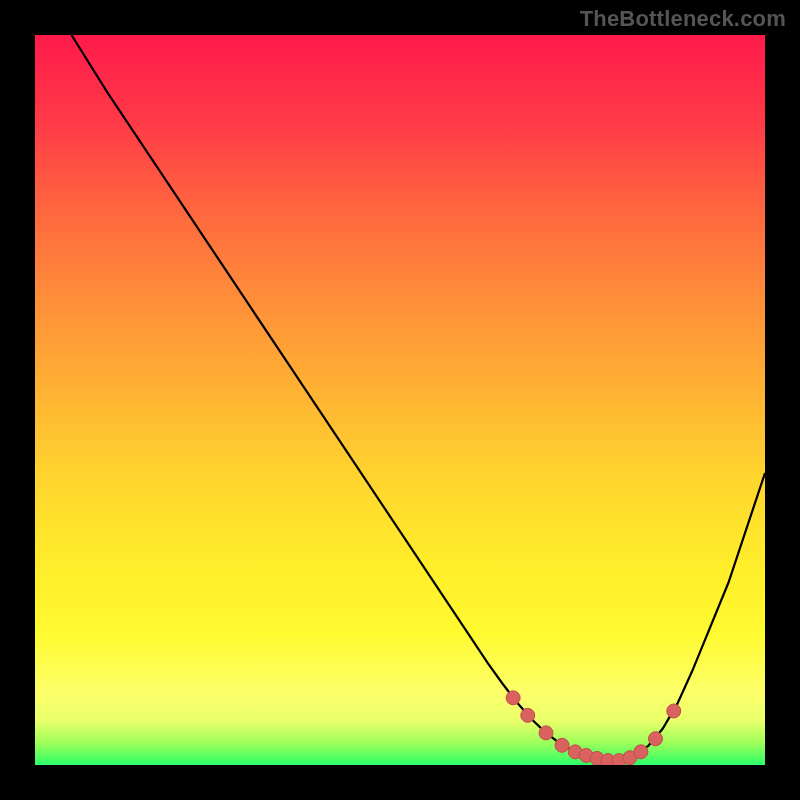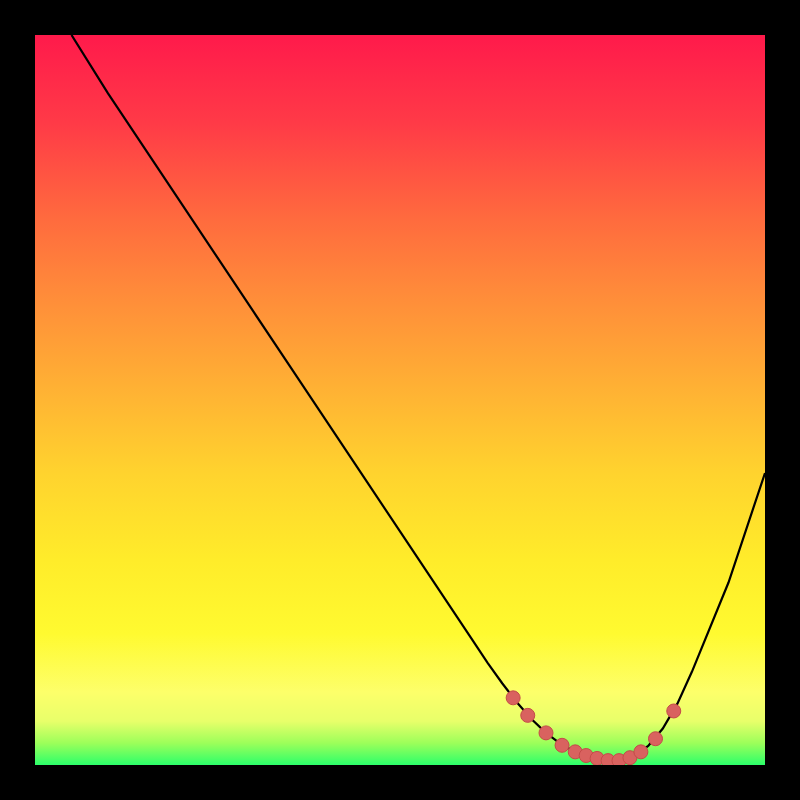--- a/index.html
+++ b/index.html
@@ -52,20 +52,21 @@
     left: 0;
     top: 0;
     width: 730px;
     height: 730px;
   }
 </style>
 </head>
 <body>
 <div class="page">
 
+  <div class="watermark">TheBottleneck.com</div>
 
   <div class="plot-area">
     <svg class="curve" viewBox="0 0 730 730" preserveAspectRatio="none">
       <path id="main-curve" d="M36.50 0.00 L73.00 58.40 L109.50 113.15 L146.00 167.90 L182.50 222.65 L219.00 277.40 L255.50 332.15 L292.00 386.90 L328.50 441.65 L365.00 496.40 L401.50 551.15 L438.00 605.90 L452.60 627.80 L467.20 648.24 L481.80 667.22 L496.40 684.01 L511.00 697.88 L525.60 708.83 L540.20 716.86 L554.80 721.97 L569.40 725.62 L584.00 725.62 L598.60 721.24 L613.20 711.02 L627.80 693.50 L642.40 668.68 L657.00 636.56 L693.50 547.50 L730.00 438.00" stroke="#000000" stroke-width="2.2" fill="none"></path>
       <g id="dots">
           <circle cx="478.15" cy="662.84" r="7" fill="#d9625f" stroke="#c44b48" stroke-width="1"></circle>
           <circle cx="492.75" cy="680.36" r="7" fill="#d9625f" stroke="#c44b48" stroke-width="1"></circle>
           <circle cx="511.00" cy="697.88" r="7" fill="#d9625f" stroke="#c44b48" stroke-width="1"></circle>
           <circle cx="527.06" cy="710.29" r="7" fill="#d9625f" stroke="#c44b48" stroke-width="1"></circle>
           <circle cx="540.20" cy="716.86" r="7" fill="#d9625f" stroke="#c44b48" stroke-width="1"></circle>

